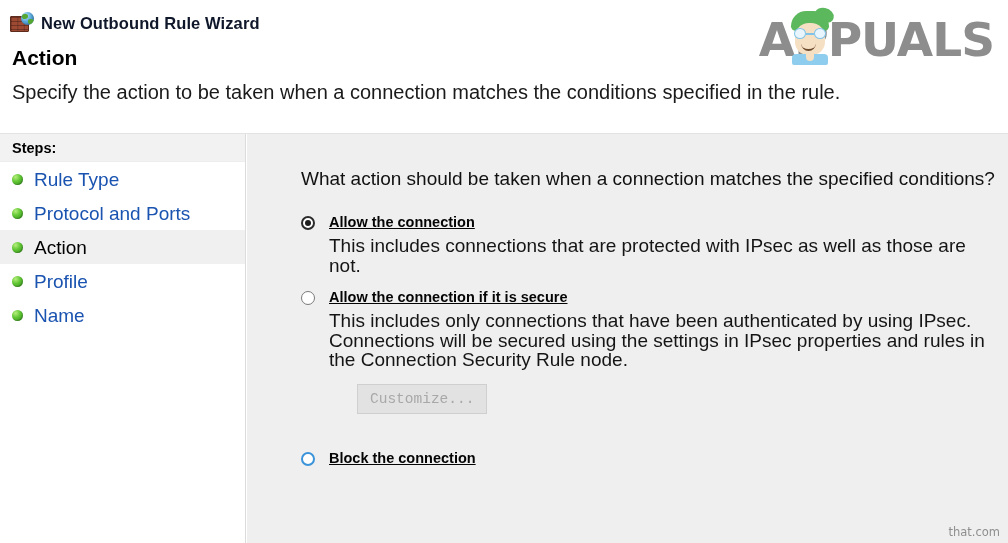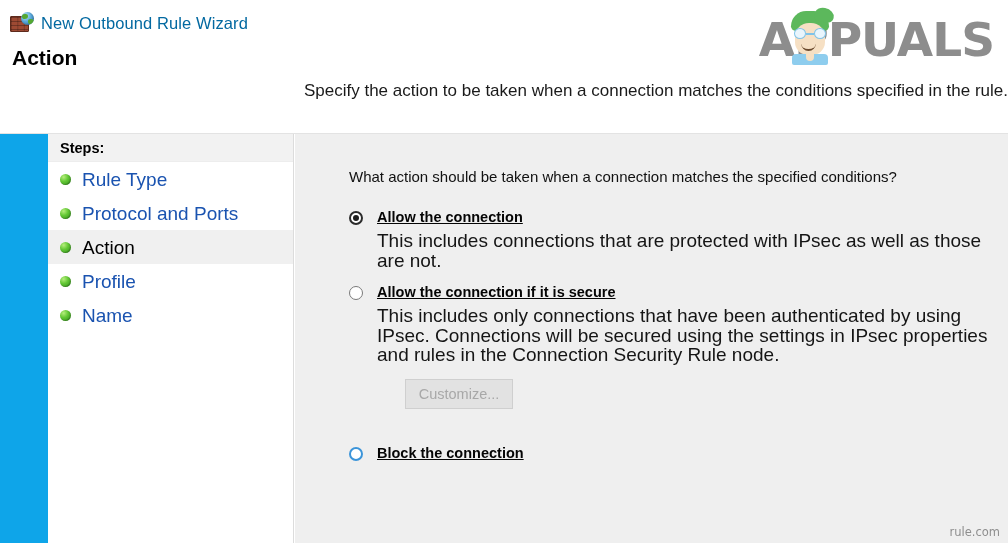--- a/index.html
+++ b/index.html
@@ -71,34 +71,34 @@
   .fw-icon .globe::after {
     content: "";
     position: absolute;
     right: 0px; bottom: 1px;
     width: 6px; height: 5px;
     background: #54a832;
     border-radius: 50% 60% 40% 50%;
   }
   .wizard-title {
     font-size: 16.5px;
-    color: #0369a1;
+    color: #0f172a;
     letter-spacing: 0.1px;
+    font-weight: bold;
   }
   .page-heading {
     margin: 10px 0 0 12px;
     font-size: 21px;
     font-weight: bold;
     color: #000000;
   }
   .page-subtitle {
-    margin: 11px 0 0 0;
-    font-size: 17px;
+    margin: 11px 0 0 12px;
+    font-size: 20px;
     color: #1a1a1a;
-    text-align: right;
   }
   .header-rule {
     position: absolute;
     left: 0;
     bottom: 0;
     width: 100%;
     height: 1px;
     background: #e3e3e3;
   }
 
@@ -191,22 +191,21 @@
     left: 14px; top: -2px;
     width: 8px; height: 9px;
     background: #f6e0c4;
     border-radius: 0 0 4px 4px;
   }
 
   
   .body-split {
     display: flex;
     height: 409px;
-    background: #0ea5e9;
-    padding-left: 48px;
+    background: #14532d;
   }
 
   
   .sidebar {
     width: 246px;
     flex: 0 0 246px;
     background: #ffffff;
     border-right: 1px solid #dcdcdc;
     box-sizing: border-box;
   }
@@ -252,21 +251,21 @@
   
   .main {
     flex: 1 1 auto;
     background: #efefef;
     border-left: 1px solid #ffffff;
     position: relative;
     box-sizing: border-box;
   }
   .question {
     margin: 34px 0 16px 54px;
-    font-size: 15px;
+    font-size: 19px;
     color: #111111;
   }
   .options {
     margin: 24px 0 0 54px;
   }
   .option {
     position: relative;
     padding-left: 28px;
     margin-bottom: 14px;
   }
@@ -311,20 +310,21 @@
   }
   .option-desc {
     margin-top: 5px;
     font-size: 19px;
     color: #151515;
     line-height: 19.5px;
     max-width: 660px;
   }
   .customize-wrap {
     margin: 14px 0 0 28px;
+    font-family: Liberation Mono, monospace;
   }
   .btn-customize {
     display: inline-block;
     min-width: 108px;
     padding: 6px 12px;
     font-size: 14.5px;
     color: #a8a8a8;
     background: #e2e2e2;
     border: 1px solid #cfcfcf;
     text-align: center;
@@ -432,15 +432,15 @@
         </div>
       </div>
 
       <div class="option block-opt">
         <span class="radio hovered"></span>
         <div class="option-label">Block the connection</div>
       </div>
 
     </div>
 
-    <div class="watermark">rule.com</div>
+    <div class="watermark">that.com</div>
   </div>
 </div>
 
 </body></html>

